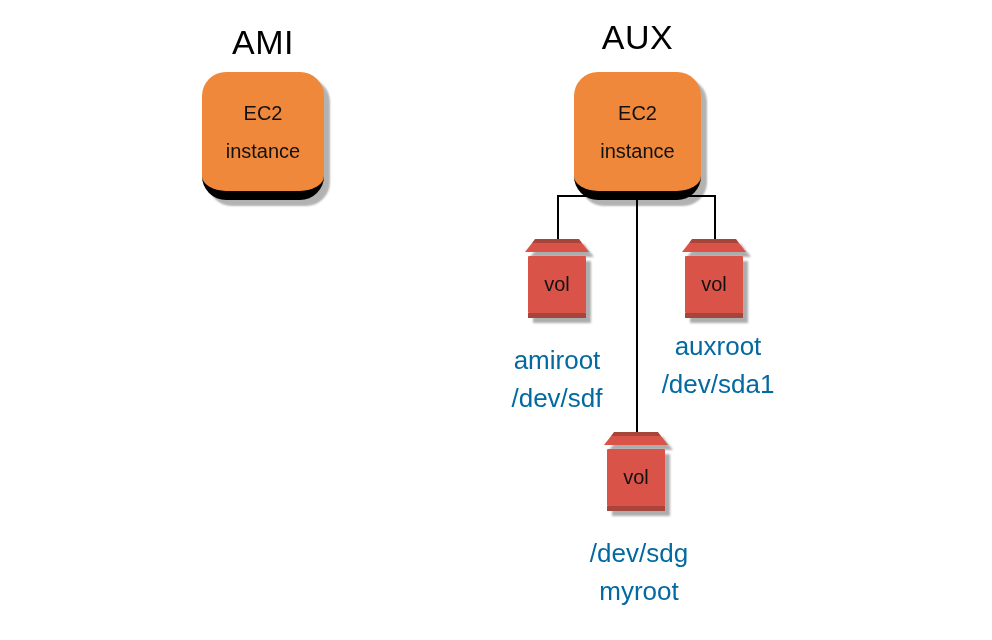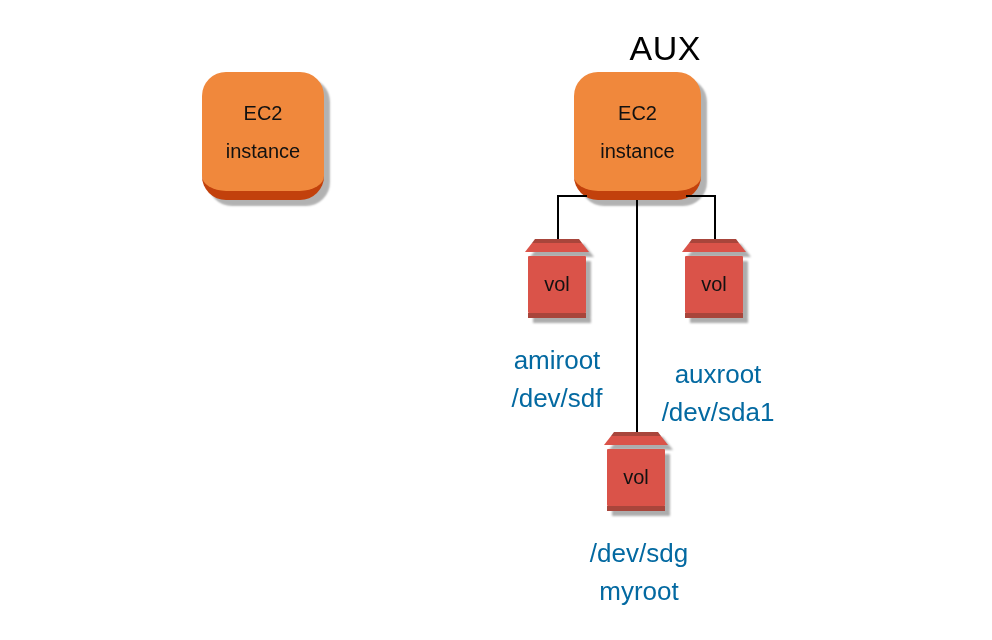--- a/index.html
+++ b/index.html
@@ -9,21 +9,21 @@
   }
   .stage{position:absolute;inset:0;}
 
   .group-title{
     position:absolute;text-align:center;font-size:34px;line-height:40px;color:#000;
     letter-spacing:0.5px;
   }
 
   .ec2-box{
     position:absolute;box-sizing:border-box;border-radius:24px;
-    background:#F0883C;border-bottom:9px solid #c2410c;
+    background:#F0883C;border-bottom:9px solid #000000;
     box-shadow:6px 6px 2px rgba(0,0,0,0.30);
     display:flex;flex-direction:column;align-items:center;justify-content:center;
   }
   .ec2-box .line{font-size:20px;line-height:38px;text-align:center;color:#111;}
 
   .connector{position:absolute;}
   .conn-left{
     left:557px;top:195px;width:30px;height:48px;
     border-left:2px solid #000;border-top:2px solid #000;box-sizing:border-box;
   }
@@ -44,35 +44,36 @@
   }
   .vol-left{left:522px;top:239px;}
   .vol-right{left:679px;top:239px;}
   .vol-bottom{left:601px;top:432px;}
 
   .vol-caption{
     position:absolute;width:200px;text-align:center;
     font-size:26px;line-height:38px;color:#0369a1;
   }
   .cap-left{left:457px;top:341px;}
-  .cap-right{left:618px;top:355px;}
+  .cap-right{left:618px;top:327px;}
   .cap-bottom{left:539px;top:534px;}
 </style>
 </head>
 <body>
 
 <div class="stage">
 
+  <div class="group-title" style="left:202px;top:22px;width:122px;">AMI</div>
 
   <div class="ec2-box" style="left:202px;top:72px;width:122px;height:128px;">
     <div class="line">EC2</div>
     <div class="line">instance</div>
   </div>
 
-  <div class="group-title" style="left:574px;top:28px;width:127px;text-align:right;">AUX</div>
+  <div class="group-title" style="left:574px;top:17px;width:127px;">AUX</div>
 
   <div class="ec2-box" style="left:574px;top:72px;width:127px;height:128px;">
     <div class="line">EC2</div>
     <div class="line">instance</div>
   </div>
 
   <div class="connector conn-left"></div>
   <div class="connector conn-right"></div>
   <div class="connector conn-center"></div>
 

